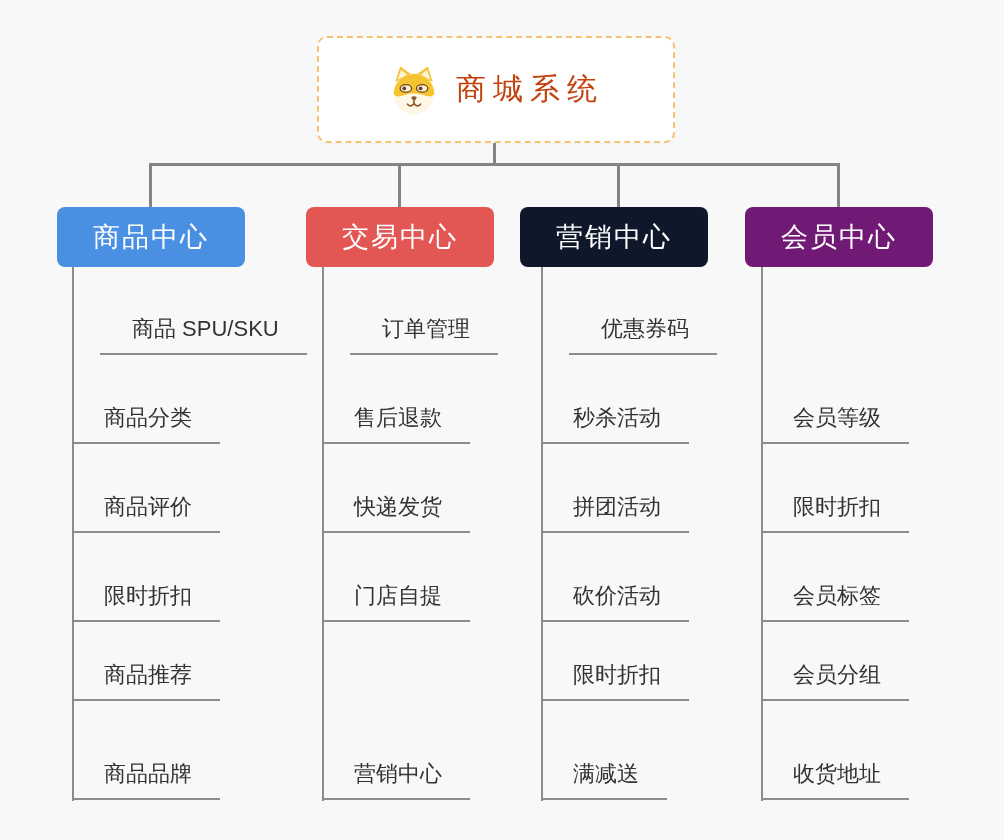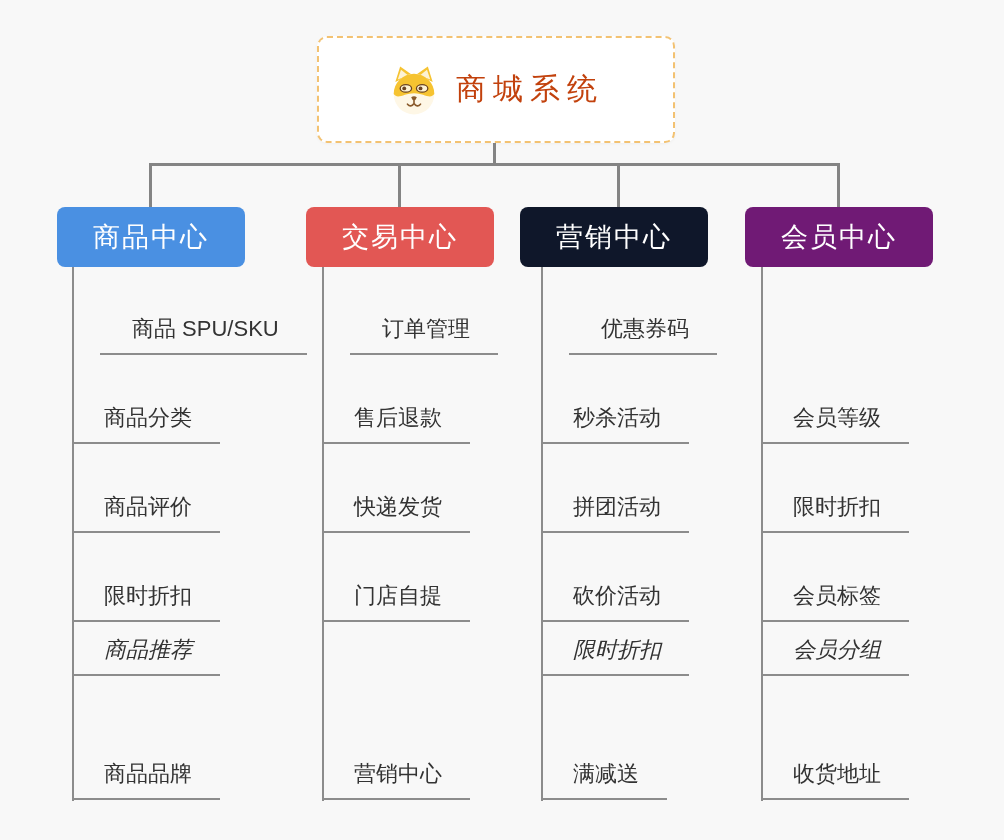--- a/index.html
+++ b/index.html
@@ -37,21 +37,21 @@
   .branch.b4{left:745px;background:#701a75;}
 
   
   .leaf{
     position:absolute;display:inline-block;box-sizing:border-box;
     padding:0 28px 10px 32px;border-bottom:2px solid #8c8c8c;
     font-size:22px;line-height:28px;color:#333333;white-space:nowrap;
   }
   .leaf.c1{left:72px;} .leaf.c2{left:322px;} .leaf.c3{left:541px;} .leaf.c4{left:761px;}
   .leaf.r1{top:315px;margin-left:28px;} .leaf.r2{top:404px;} .leaf.r3{top:493px;}
-  .leaf.r4{top:582px;} .leaf.r5{top:636px;font-style:italic;} .leaf.r6{top:760px;}
+  .leaf.r4{top:582px;} .leaf.r5{top:661px;} .leaf.r6{top:760px;}
 </style>
 </head>
 <body>
 
 <div class="canvas">
 
   <div class="root-node">
     <svg class="root-icon" viewBox="0 0 64 64" aria-hidden="true">
       <polygon points="9,22 15,3 29,13" fill="#f6c331"></polygon>
       <polygon points="55,22 49,3 35,13" fill="#f6c331"></polygon>

